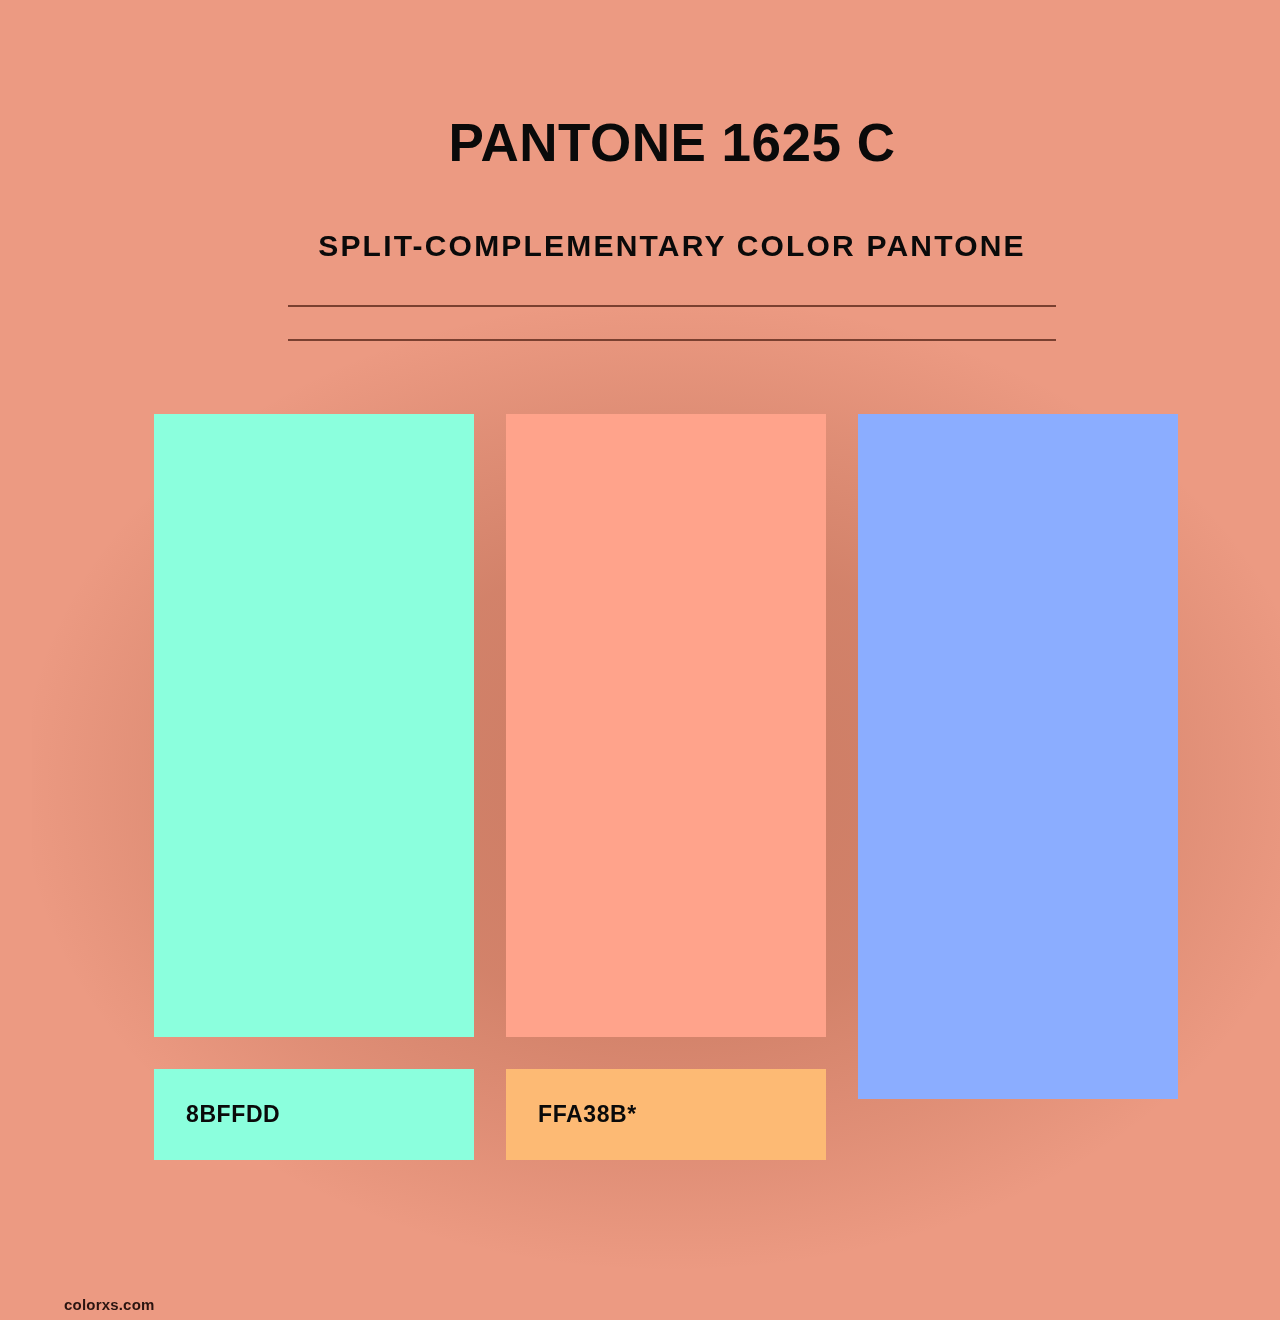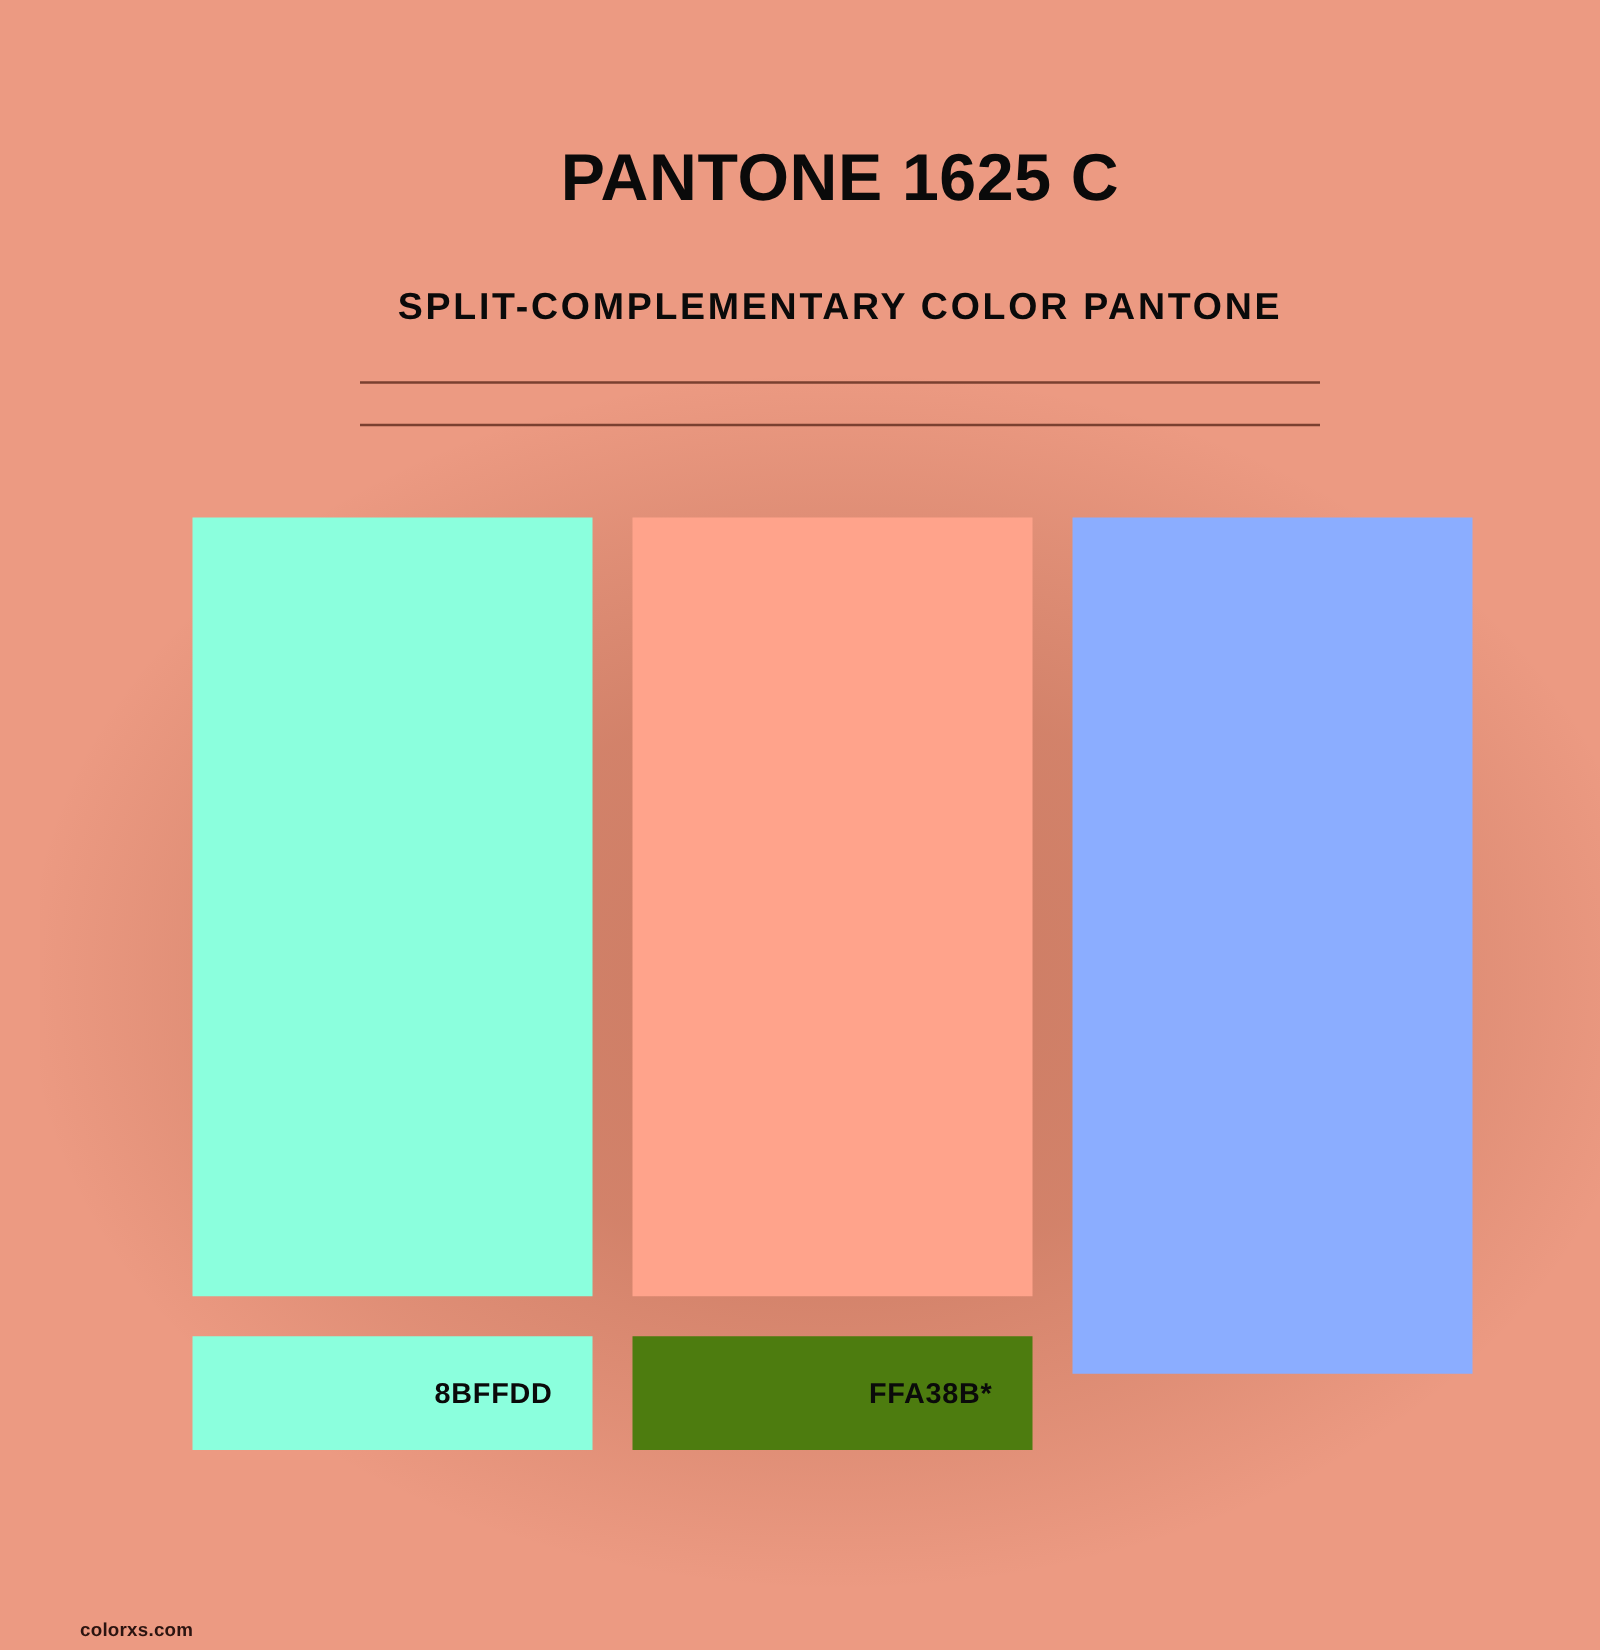--- a/index.html
+++ b/index.html
@@ -98,21 +98,21 @@
     height: 5px;
     width: 100%;
     background: transparent;
   }
 
   .swatch-label-band {
     flex: 1 1 auto;
     width: 100%;
     display: flex;
     align-items: center;
-    justify-content: flex-end;
+    justify-content: flex-start;
   }
 
   .swatch-label {
     font-size: 23px;
     font-weight: bold;
     color: #0a0a0a;
     letter-spacing: 0.6px;
     white-space: nowrap;
   }
 
@@ -151,21 +151,21 @@
       <div class="swatch-color" style="background-color: rgb(139, 255, 221);"></div>
       <div class="swatch-gap"></div>
       <div class="swatch-label-band" style="background-color: rgb(139, 255, 221);">
         <span class="swatch-label">8BFFDD</span>
       </div>
     </div>
 
     <div class="swatch-col">
       <div class="swatch-color" style="background-color: rgb(255, 163, 139);"></div>
       <div class="swatch-gap"></div>
-      <div class="swatch-label-band" style="background-color: #4d7c0f;">
+      <div class="swatch-label-band" style="background-color: #fdba74;">
         <span class="swatch-label">FFA38B*</span>
       </div>
     </div>
 
     <div class="swatch-col">
       <div class="swatch-color" style="background-color: rgb(139, 173, 255);"></div>
       <div class="swatch-gap"></div>
     </div>
 
   </div>

